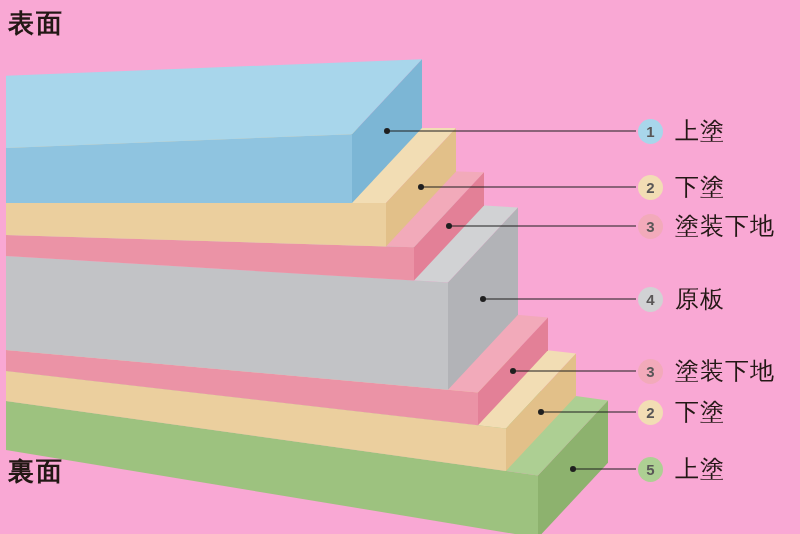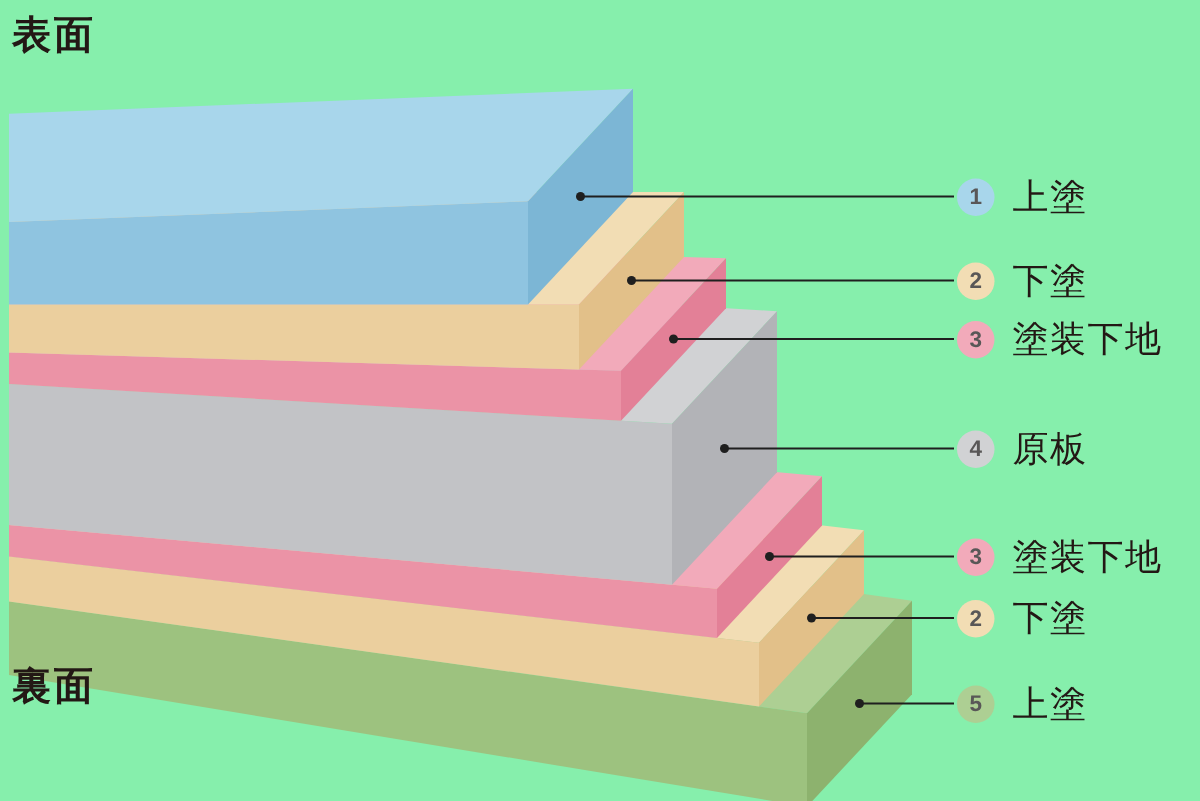--- a/index.html
+++ b/index.html
@@ -1,32 +1,32 @@
 <!DOCTYPE html>
 <html><head>
 <meta charset="utf-8">
 <style>
   html,body{margin:0;padding:0;background:#ffffff;}
   .stage{
     position:relative;
     width:800px;height:534px;
-    background:#86efac;
+    background:#f9a8d4;
     overflow:hidden;
     font-family:"Liberation Sans","DejaVu Sans",sans-serif;
   }
   .surface-title{
     position:absolute;
     font-size:26px;
     font-weight:700;
     color:#231815;
     letter-spacing:2px;
     line-height:1;
   }
   #title-front{left:8px;top:10px;}
-  #title-back{left:8px;top:444px;}
+  #title-back{left:8px;top:460px;font-family:Liberation Mono, monospace;}
   .diagram-svg{position:absolute;left:0;top:0;}
   .legend-row{
     position:absolute;
     left:638px;
     height:28px;
     display:flex;
     align-items:center;
     gap:12px;
   }
   .badge{

